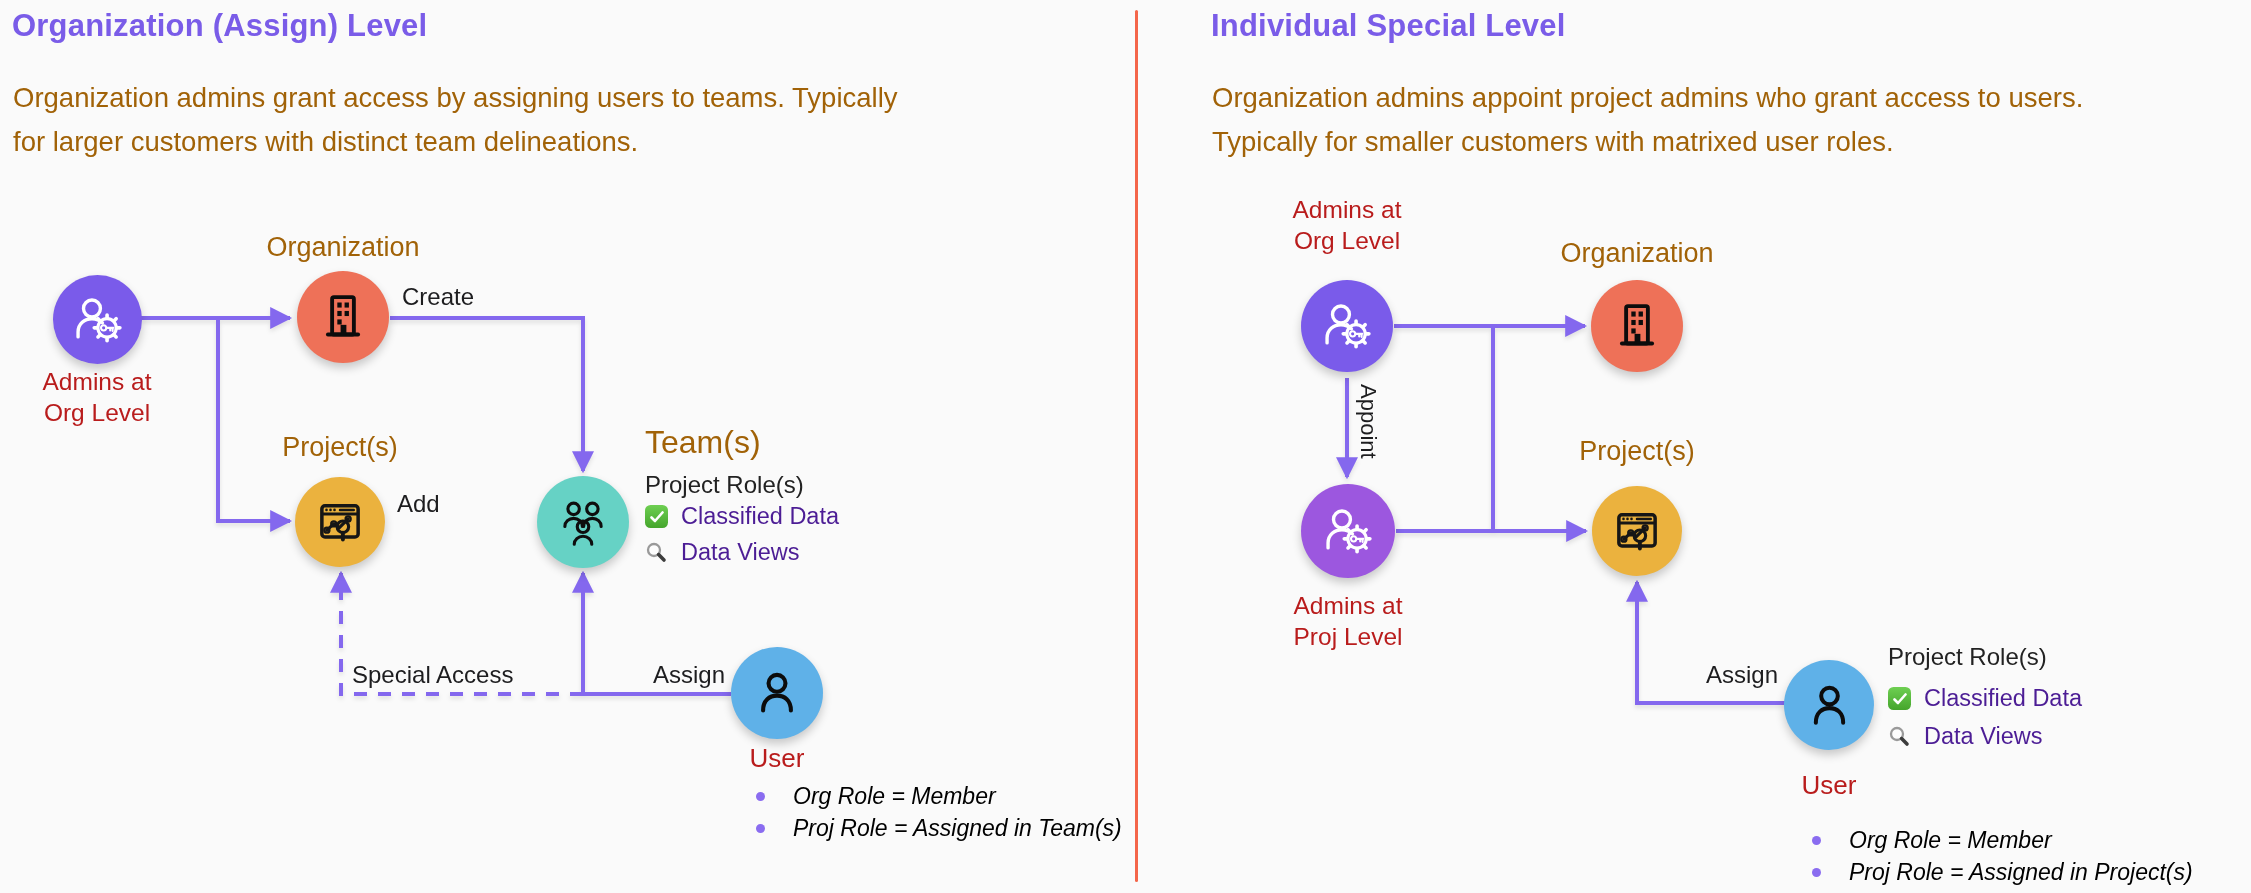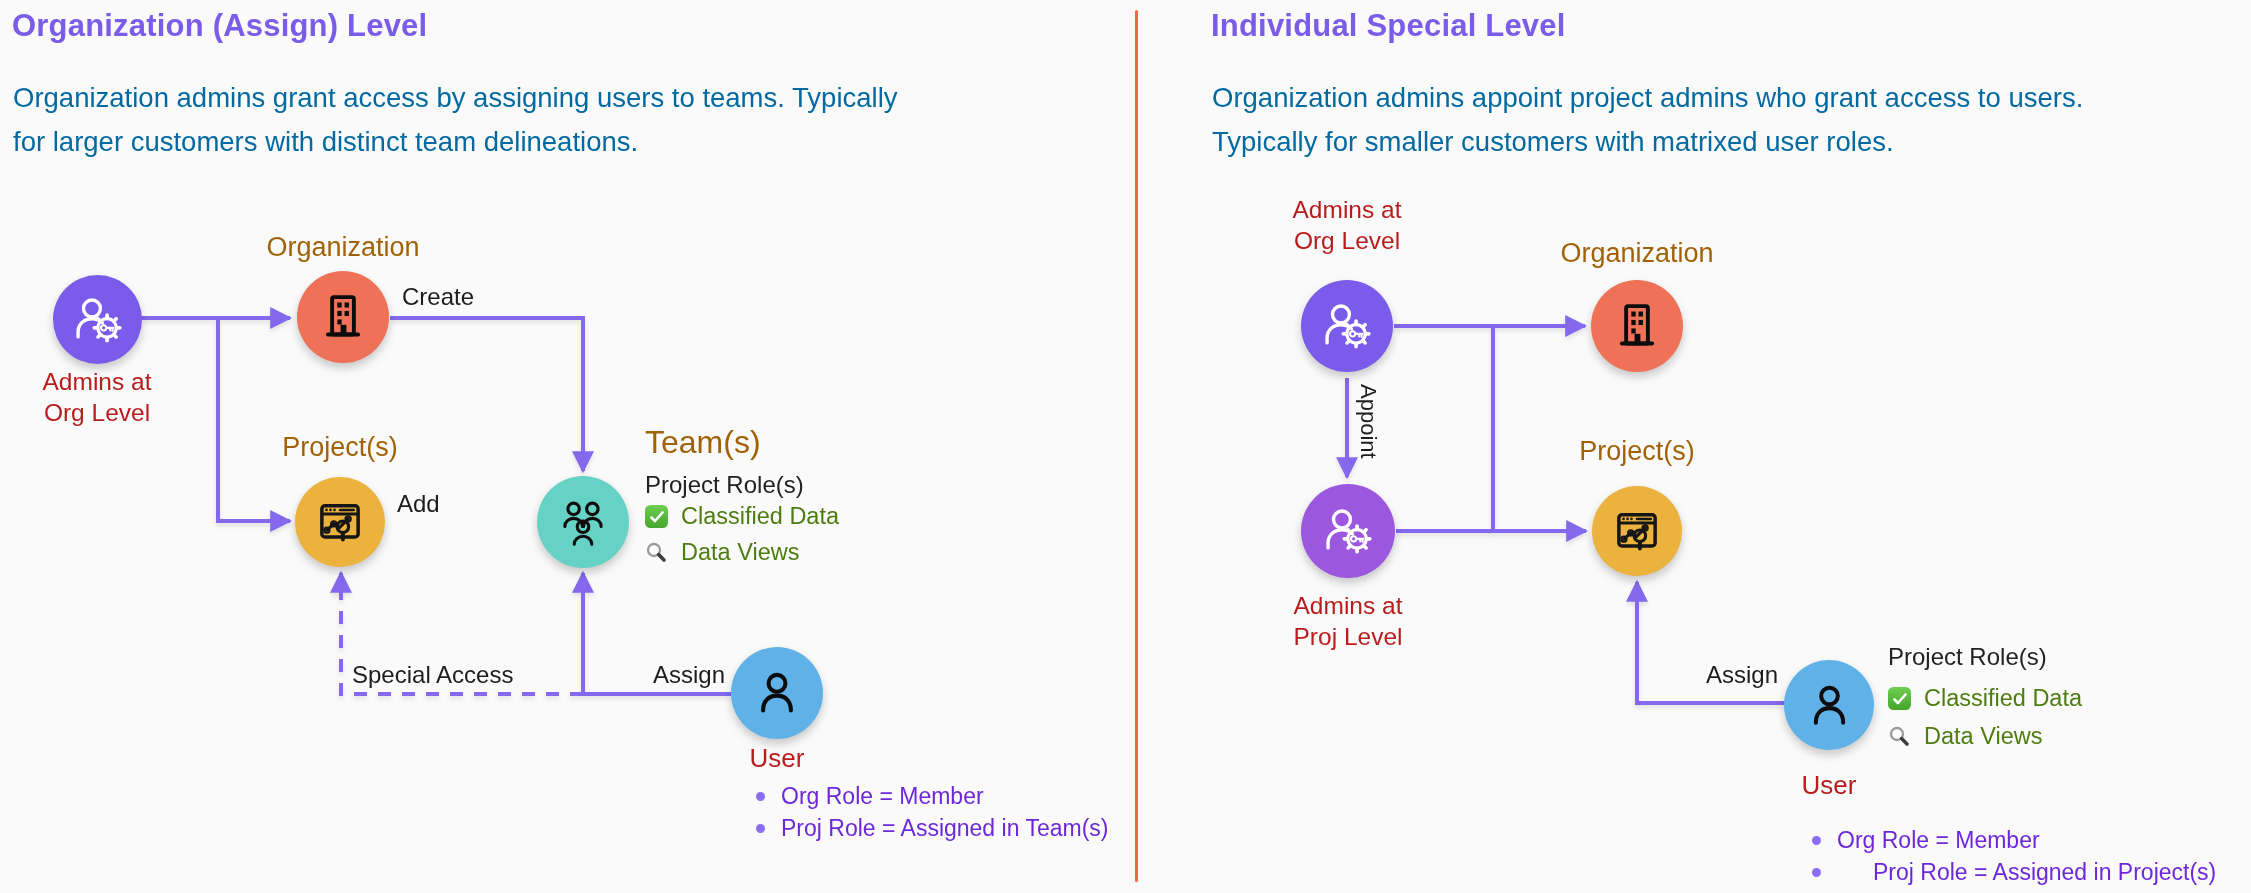--- a/index.html
+++ b/index.html
@@ -9,21 +9,21 @@
     font-family:"Liberation Sans", sans-serif;
     color:#1d1d1f;
     position:relative;
     overflow:hidden;
   }
   .abs{position:absolute;}
   .panel-title{
     font-size:31px;font-weight:700;color:#7a5ce8;letter-spacing:.2px;
   }
   .panel-desc{
-    font-size:27.5px;line-height:44px;color:#0369a1;white-space:pre-line;
+    font-size:27.5px;line-height:44px;color:#a16207;white-space:pre-line;
   }
   .node{
     border-radius:50%;
     display:flex;align-items:center;justify-content:center;
     box-shadow:0 5px 10px rgba(0,0,0,.20);
     z-index:2;
   }
   .node svg{display:block;}
   .node-label-purple{
     font-size:27px;color:#a16207;text-align:center;z-index:3;
@@ -31,24 +31,24 @@
   .node-label-black{
     font-size:24.5px;color:#b91c1c;text-align:center;line-height:31px;white-space:pre-line;z-index:3;
   }
   .edge-label{font-size:24px;color:#1d1d1f;z-index:3;text-align:center;}
   .edge-label-vertical{
     font-size:22px;color:#1d1d1f;z-index:3;
     writing-mode:vertical-rl;
   }
   .roles-heading{font-size:24px;color:#222;}
   .role-row{display:flex;align-items:center;gap:13px;position:absolute;}
-  .role-text{font-size:23.5px;color:#4d7c0f;}
+  .role-text{font-size:23.5px;color:#4c1d95;}
   .bullet-row{display:flex;align-items:center;position:absolute;}
   .bullet-dot{width:9px;height:9px;border-radius:50%;background:#8a6cf0;flex:0 0 auto;}
-  .bullet-text{font-size:23px;color:#6d28d9;margin-left:16px;white-space:nowrap;}
+  .bullet-text{font-size:23px;color:#000000;margin-left:28px;white-space:nowrap;font-style:italic;}
   .divider{background:#f4664a;border-radius:2px;}
   .svg-layer{position:absolute;left:0;top:0;z-index:1;filter:drop-shadow(0 3px 2px rgba(0,0,0,.10));}
   .check-badge{
     width:23px;height:23px;border-radius:5.5px;
     background:linear-gradient(#6ecf52,#45a52c);
     display:flex;align-items:center;justify-content:center;flex:0 0 auto;
   }
 </style>
 </head>
 <body>
@@ -308,16 +308,16 @@
         <path d="M13.6,13.6 L19,19" stroke="#3c3c3c" stroke-width="3.6" stroke-linecap="round"></path>
       </svg>
   </span>
   <span class="role-text">Data Views</span>
 </div>
 
 <div class="bullet-row" style="left:1812px;top:827px;">
   <span class="bullet-dot"></span>
   <span class="bullet-text">Org Role = Member</span>
 </div>
-<div class="bullet-row" style="left:1812px;top:859px;gap:36px;">
+<div class="bullet-row" style="left:1812px;top:859px;">
   <span class="bullet-dot"></span>
   <span class="bullet-text">Proj Role = Assigned in Project(s)</span>
 </div>
 
 </body></html>

